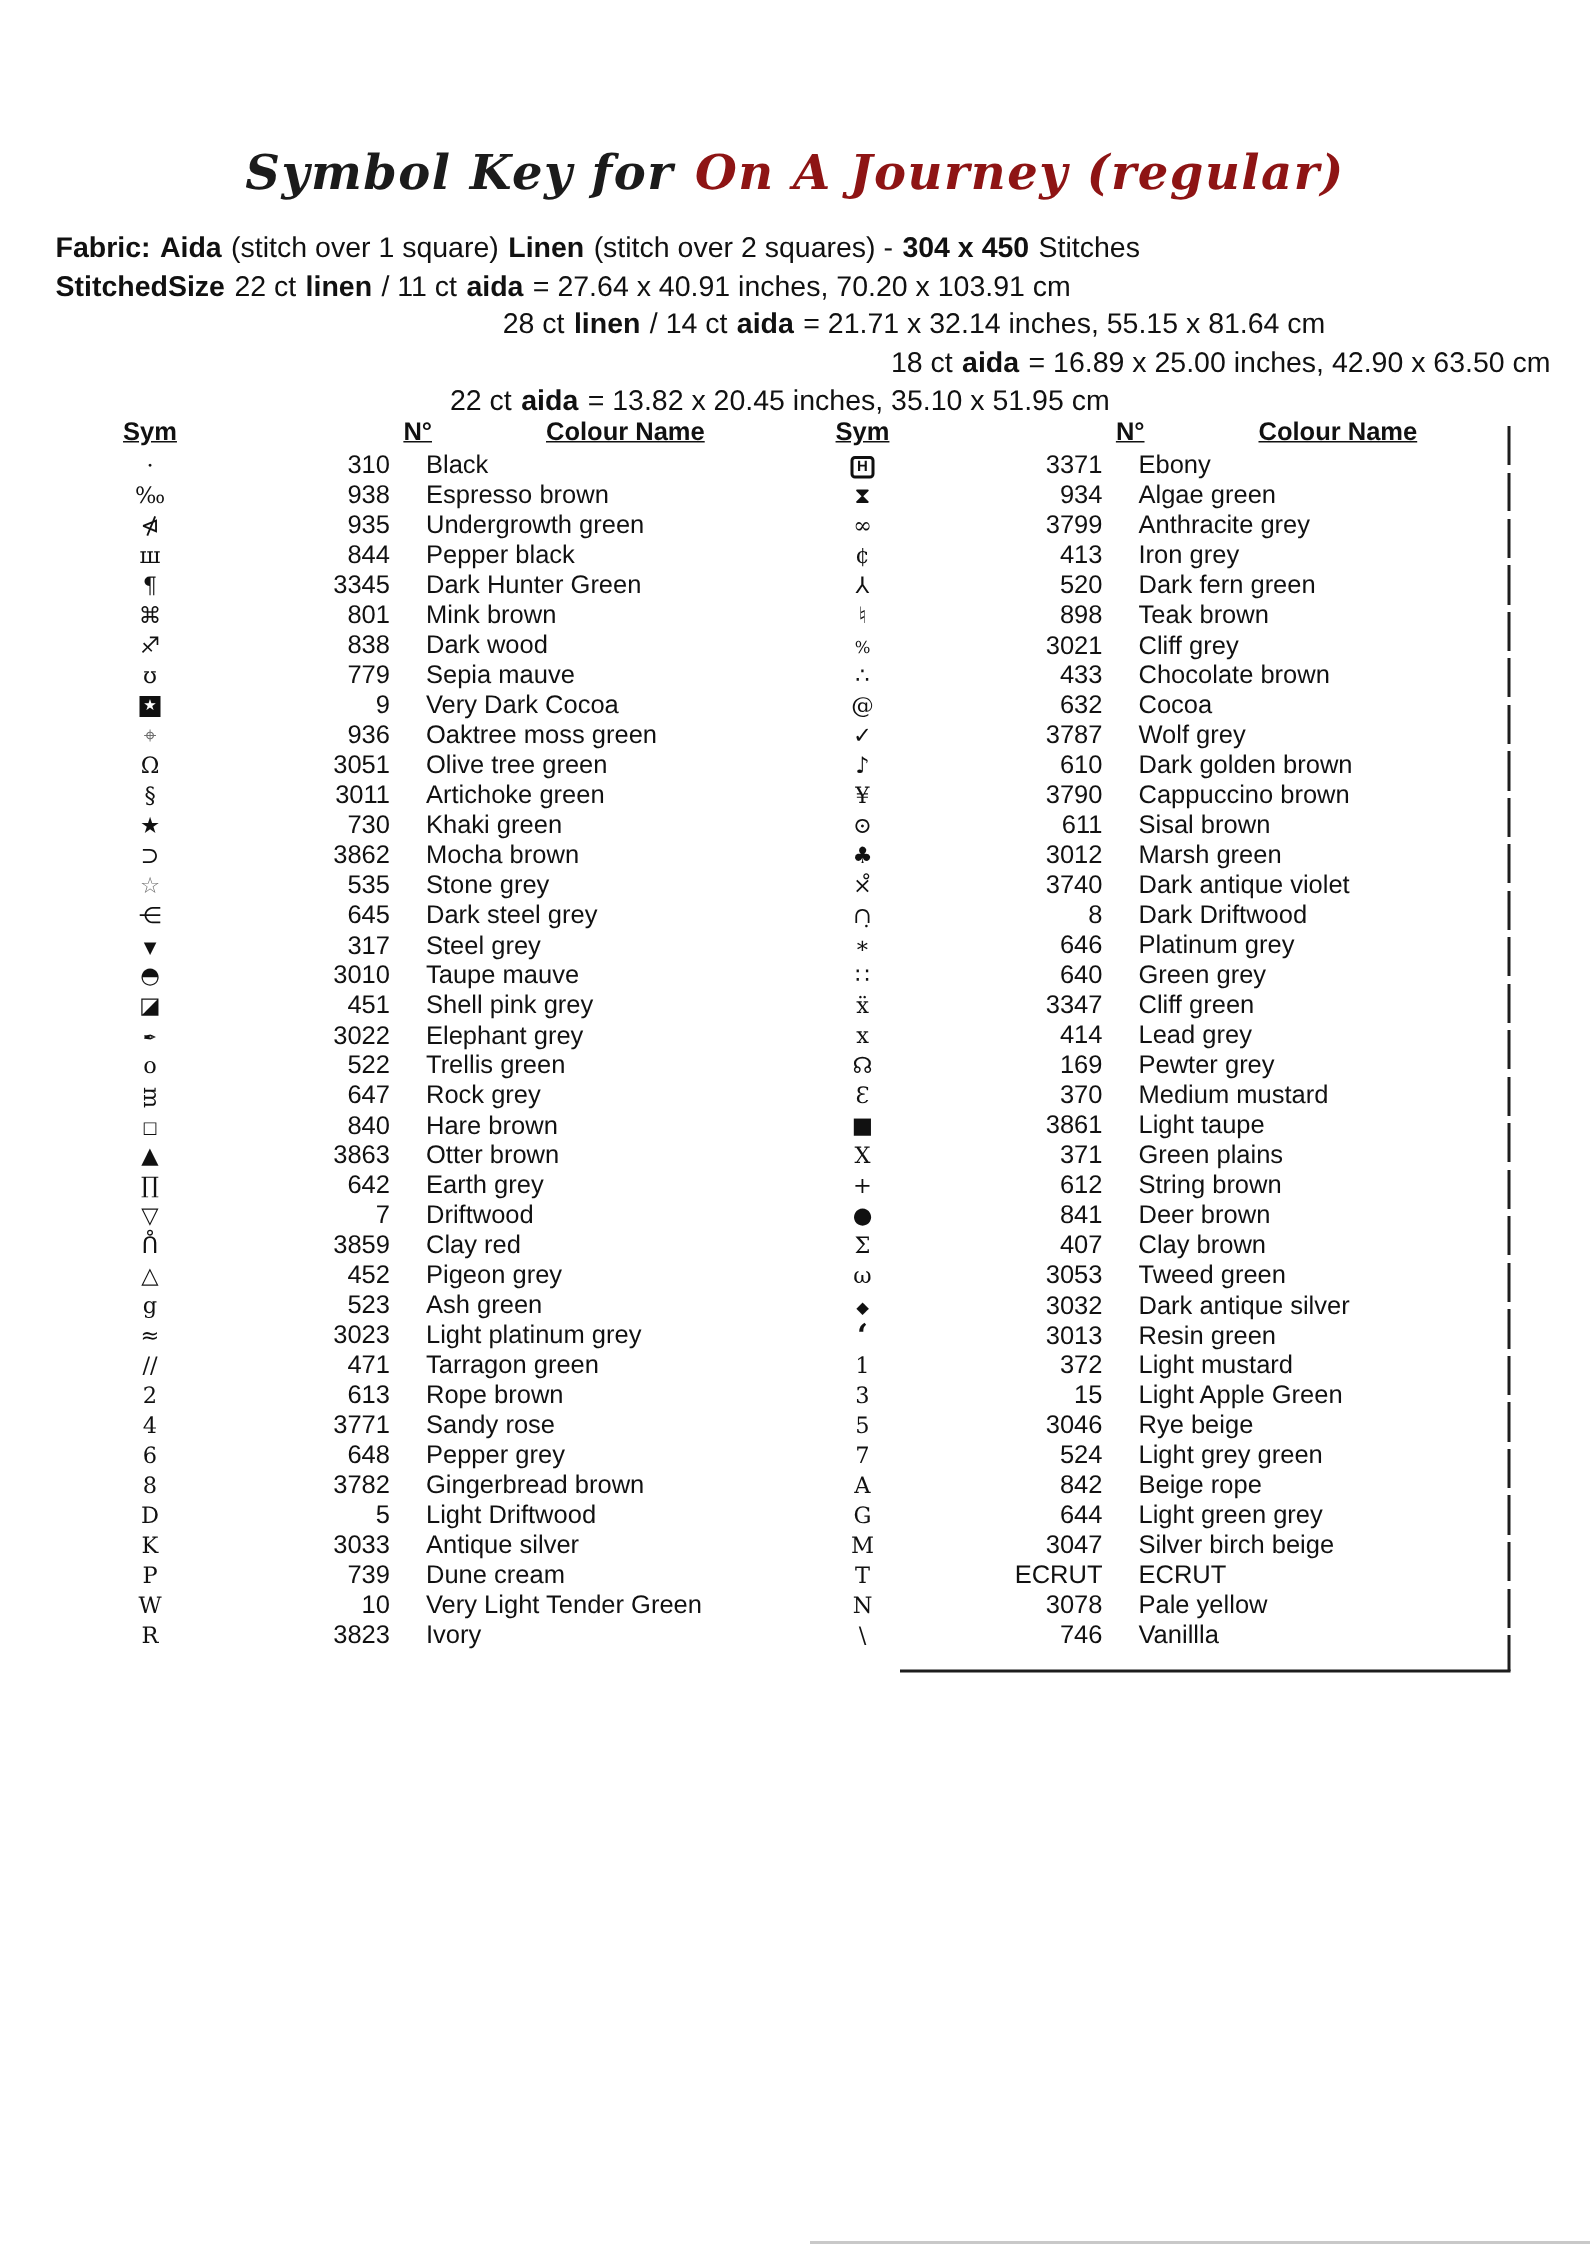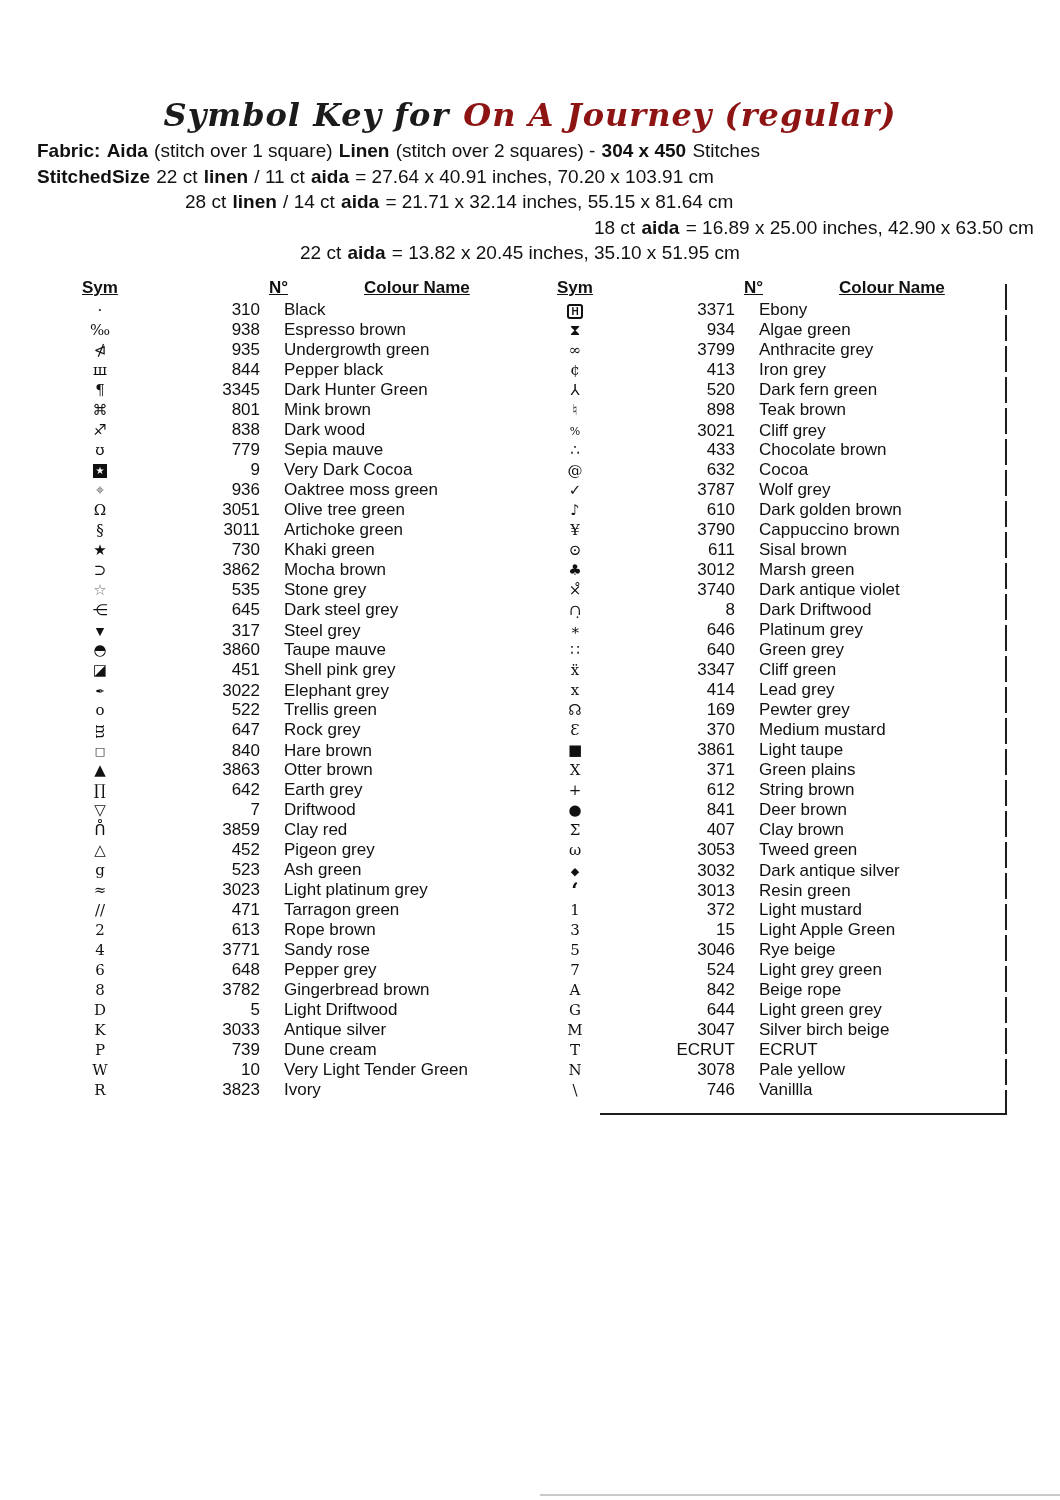--- a/index.html
+++ b/index.html
@@ -6,27 +6,27 @@
   .page{position:relative;width:1060px;height:1500px;background:#fff;overflow:hidden;
         font-family:"Liberation Sans",sans-serif;color:#111;}
 
   
   .title{position:absolute;top:96px;left:0;width:100%;text-align:center;
          font-family:"DejaVu Serif",serif;font-style:italic;font-weight:bold;
          font-size:32px;letter-spacing:1px;white-space:nowrap;}
   .t-prefix{margin-right:14px;}
 
   
-  .head-block{position:absolute;top:138px;left:37px;right:20px;font-size:19px;line-height:25.6px;}
+  .head-block{position:absolute;top:153px;left:37px;right:20px;font-size:19px;line-height:25.6px;}
   .seg-line span{margin-right:.33em;}
   .b{font-weight:bold;}
   .size-label{margin-right:36px;}
   .size-line{white-space:nowrap;}
   .size-line span{margin-right:.33em;}
-  .sl1{padding-left:148px;}
+  .sl1{padding-left:148px;text-align:center;}
   .sl2{padding-left:260px;text-align:right;}
   .sl3{padding-left:263px;}
 
   
   .tcol{position:absolute;top:278px;width:470px;font-size:17px;}
   .col-left{left:60px;}
   .col-right{left:535px;}
   .thead{display:grid;grid-template-columns:80px 120px 1fr;height:22px;font-weight:bold;gap:28px;}
   .h-sym{text-align:center;text-decoration:underline;}
   .h-num{text-align:right;text-decoration:underline;}
@@ -159,21 +159,21 @@
           <span class="c-num">645</span>
           <span class="c-name">Dark steel grey</span>
         </div>
         <div class="trow">
           <span class="c-sym"><span class="sm">▼</span></span>
           <span class="c-num">317</span>
           <span class="c-name">Steel grey</span>
         </div>
         <div class="trow">
           <span class="c-sym"><span>◓</span></span>
-          <span class="c-num">3860</span>
+          <span class="c-num">3010</span>
           <span class="c-name">Taupe mauve</span>
         </div>
         <div class="trow">
           <span class="c-sym"><span>◪</span></span>
           <span class="c-num">451</span>
           <span class="c-name">Shell pink grey</span>
         </div>
         <div class="trow">
           <span class="c-sym"><span class="sm">✒</span></span>
           <span class="c-num">3022</span>

